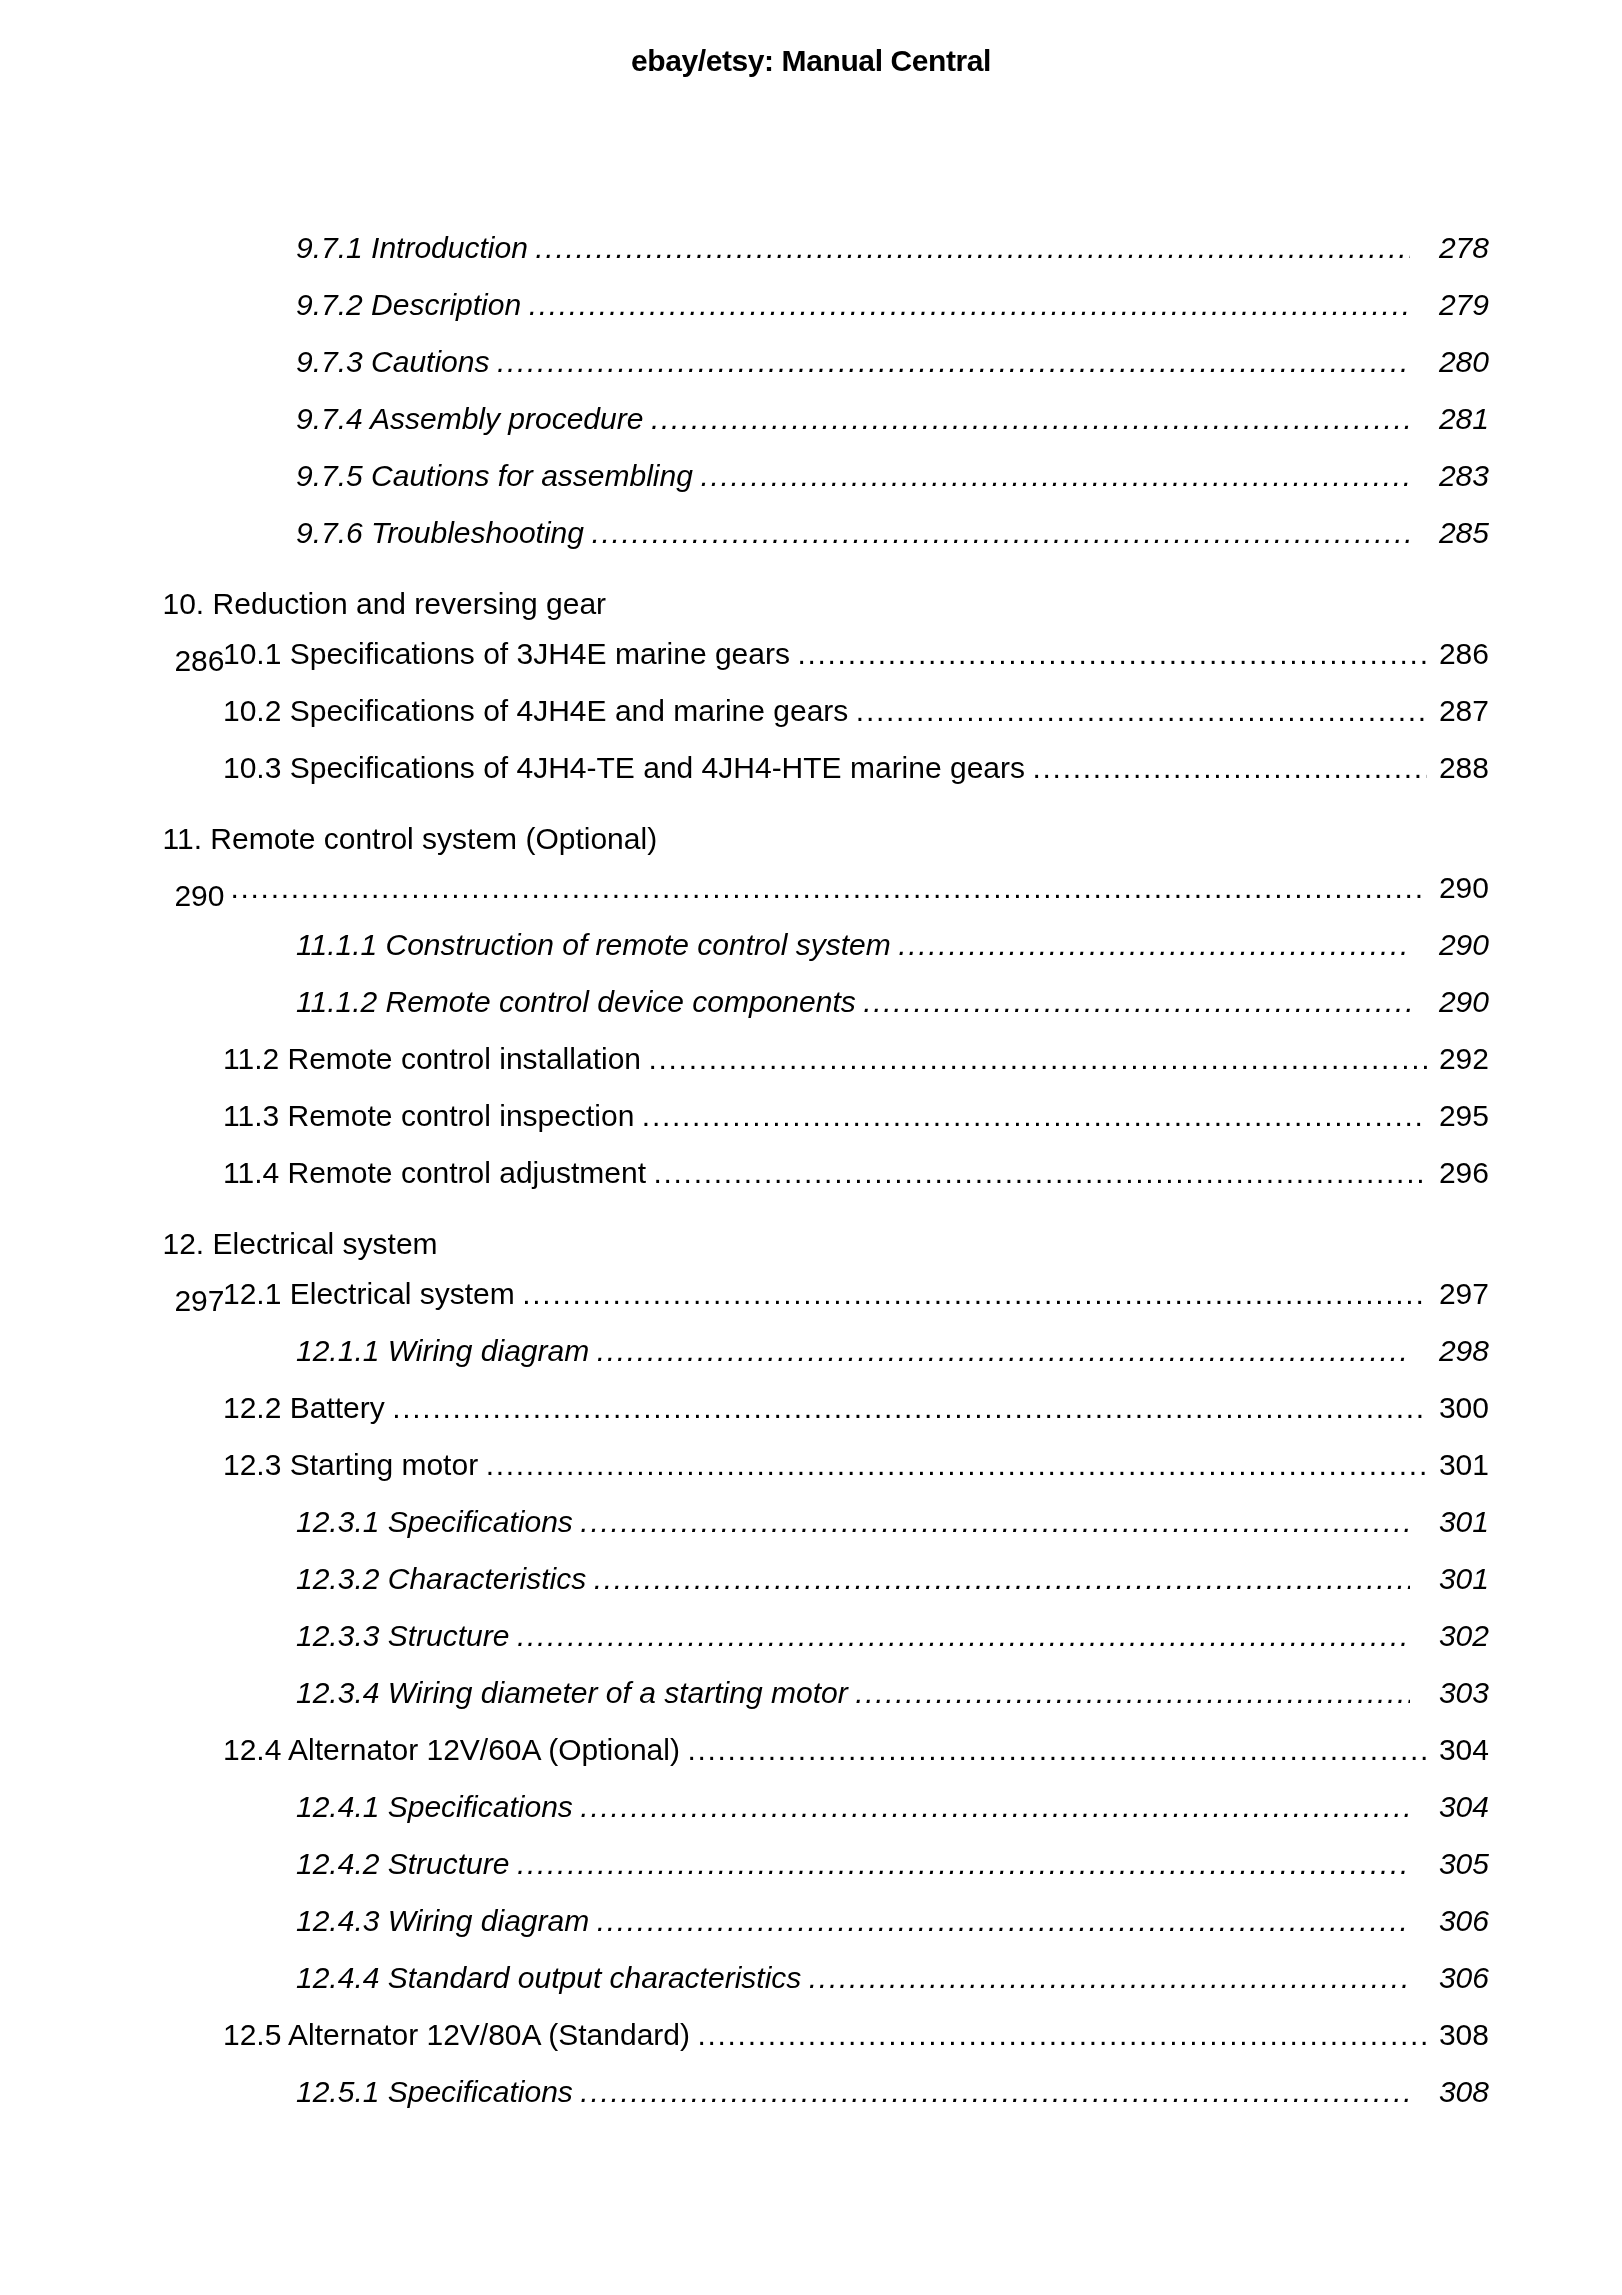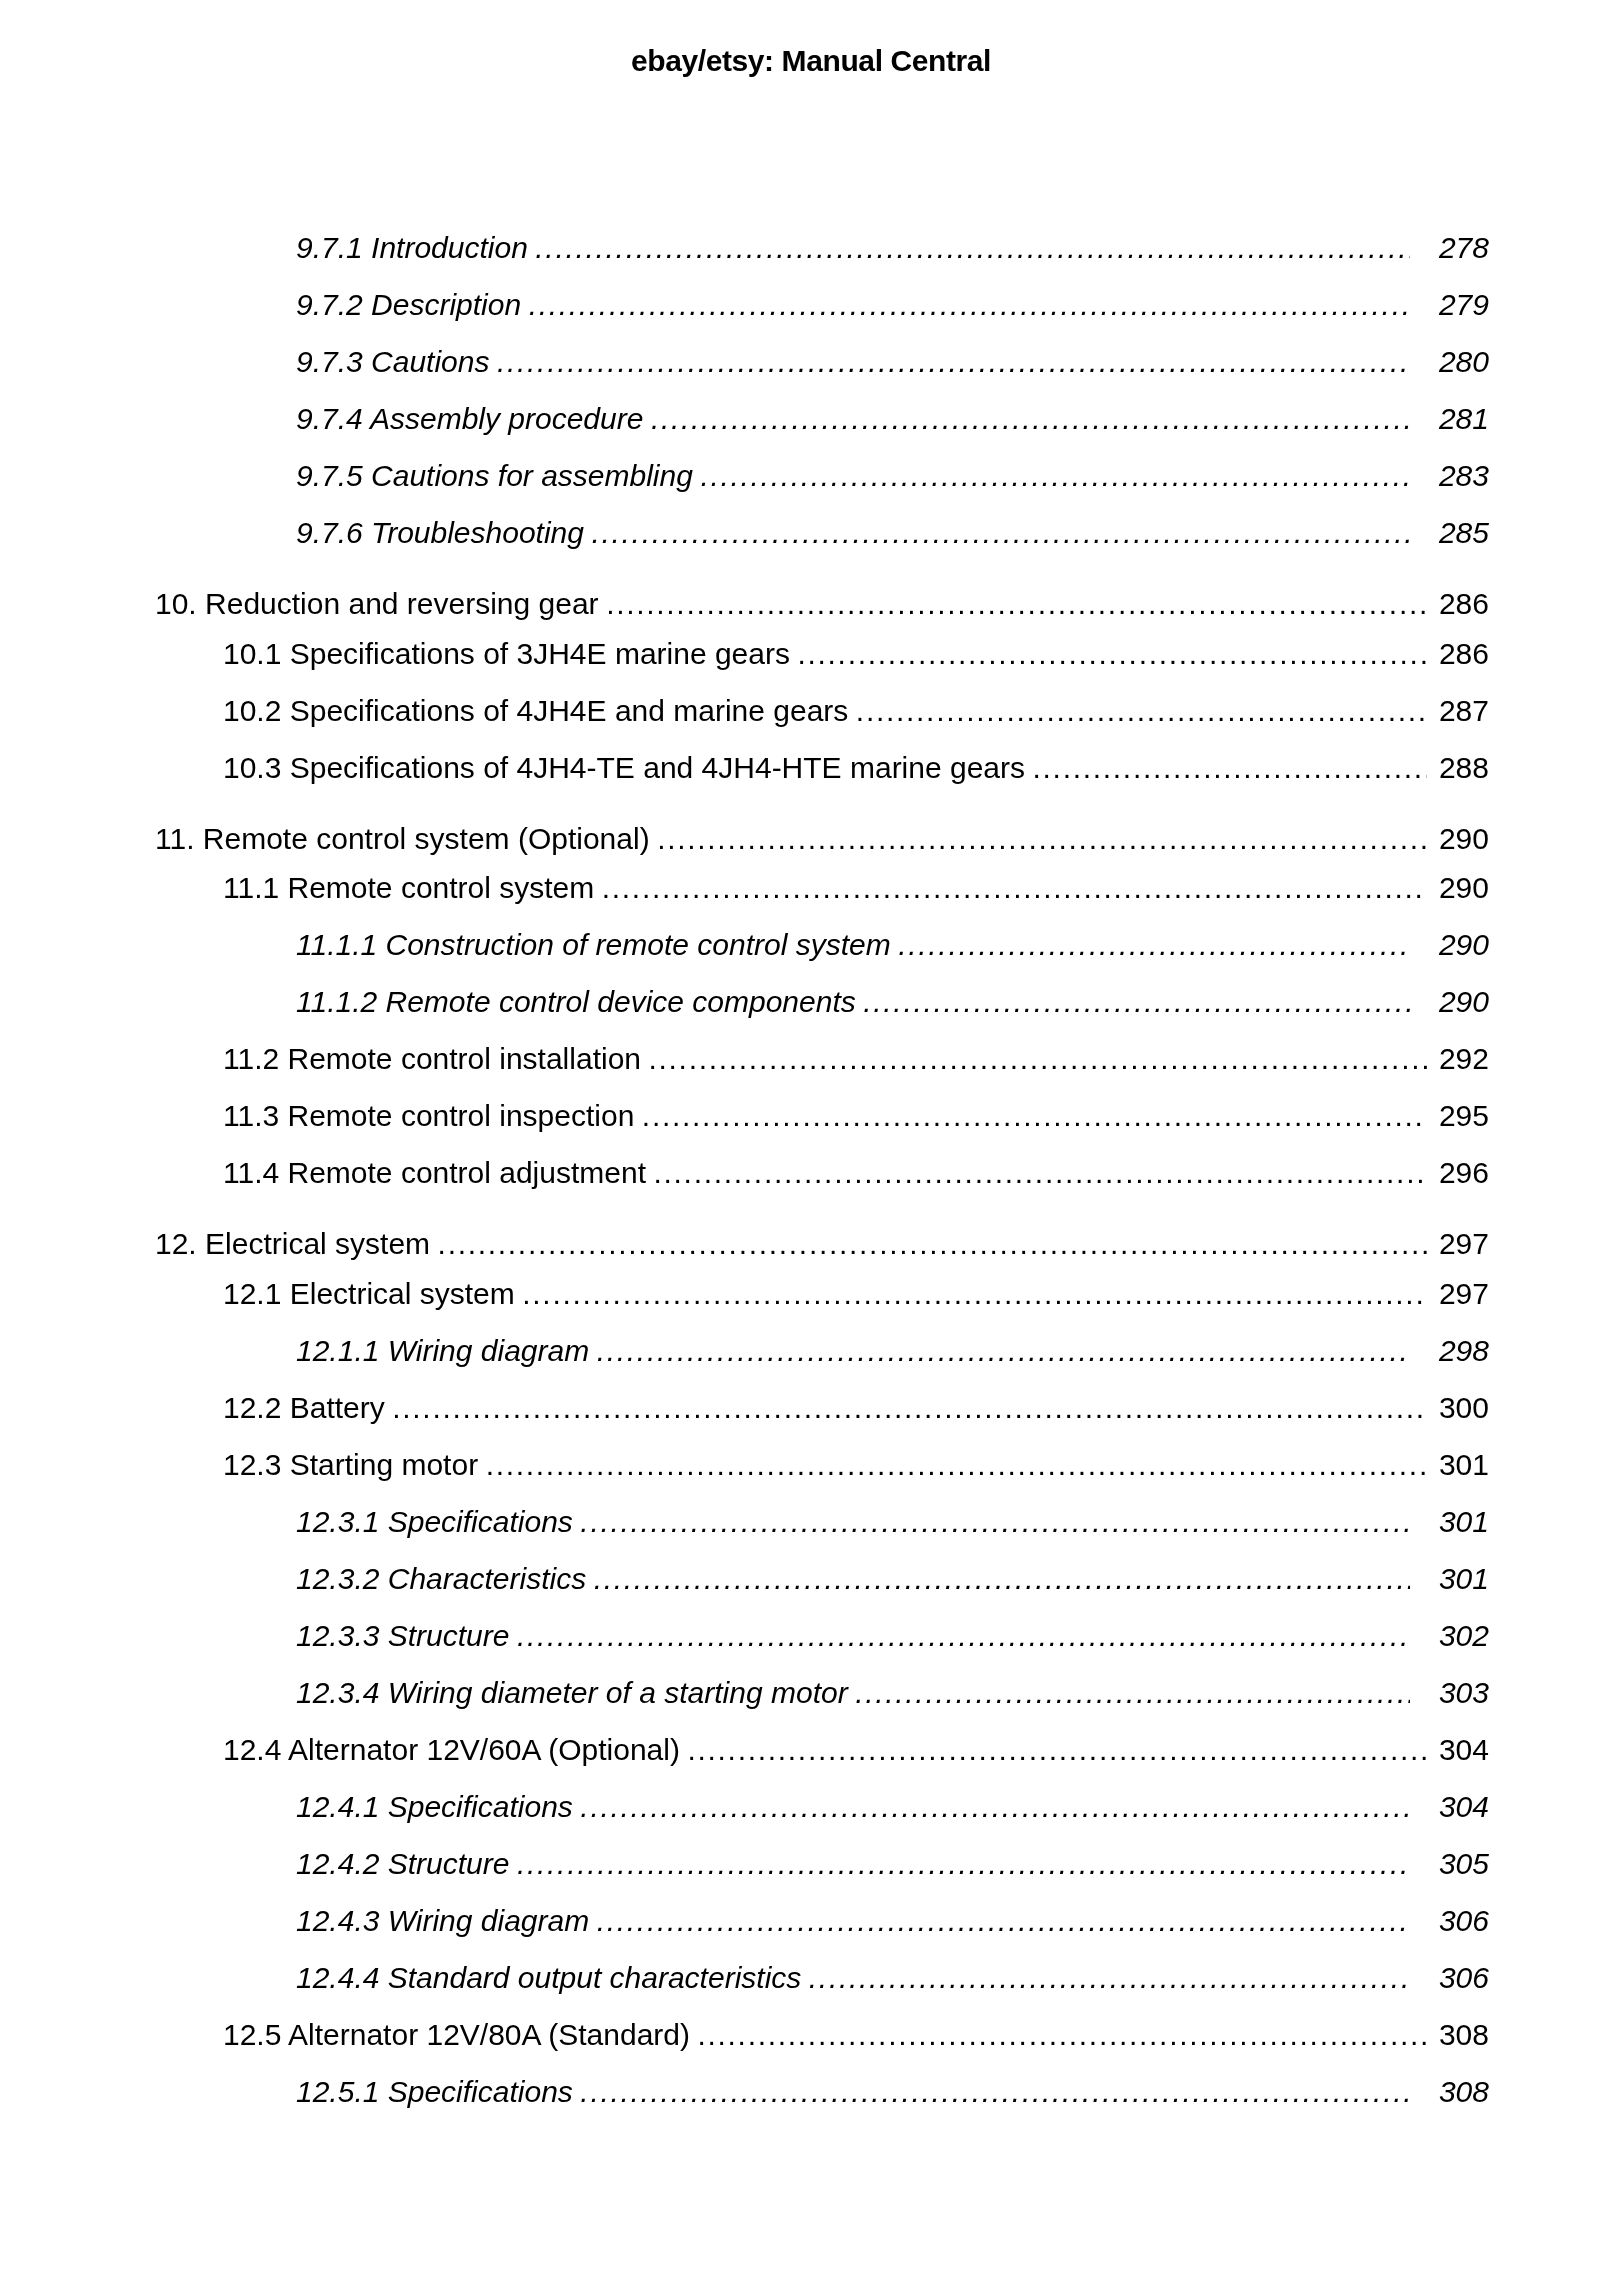--- a/index.html
+++ b/index.html
@@ -37,21 +37,21 @@
     width: 1334px;
   }
   .toc-row {
     display: flex;
     align-items: baseline;
     height: 57px;
     line-height: 57px;
     font-size: 30px;
     white-space: nowrap;
   }
-  .toc-row.level-1 { margin-top: 14px; margin-bottom: -7.5px; }
+  .toc-row.level-1 { margin-top: 14px; margin-bottom: -7.5px; flex-direction: column; }
   .toc-row.level-2 { padding-left: 68px; }
   .toc-row.level-3 { padding-left: 141px; font-style: italic; }
 
   .toc-label { flex: 0 0 auto; }
   .toc-leader {
     flex: 1 1 auto;
     overflow: hidden;
     margin-left: 7.5px;
     min-width: 0;
   }
@@ -124,21 +124,20 @@
         <span class="toc-label">10.3 Specifications of 4JH4-TE and 4JH4-HTE marine gears</span>
         <span class="toc-leader"></span>
         <span class="toc-pageno">288</span>
       </div>
       <div class="toc-row level-1">
         <span class="toc-label">11. Remote control system (Optional)</span>
         <span class="toc-leader"></span>
         <span class="toc-pageno">290</span>
       </div>
       <div class="toc-row level-2">
-        <span class="toc-label">11.1 Remote control system</span>
         <span class="toc-leader"></span>
         <span class="toc-pageno">290</span>
       </div>
       <div class="toc-row level-3">
         <span class="toc-label">11.1.1 Construction of remote control system</span>
         <span class="toc-leader"></span>
         <span class="toc-pageno">290</span>
       </div>
       <div class="toc-row level-3">
         <span class="toc-label">11.1.2 Remote control device components</span>

